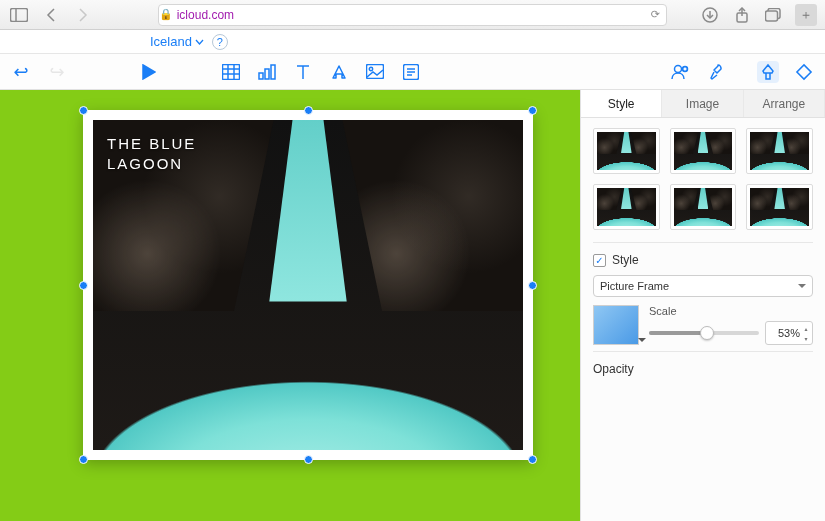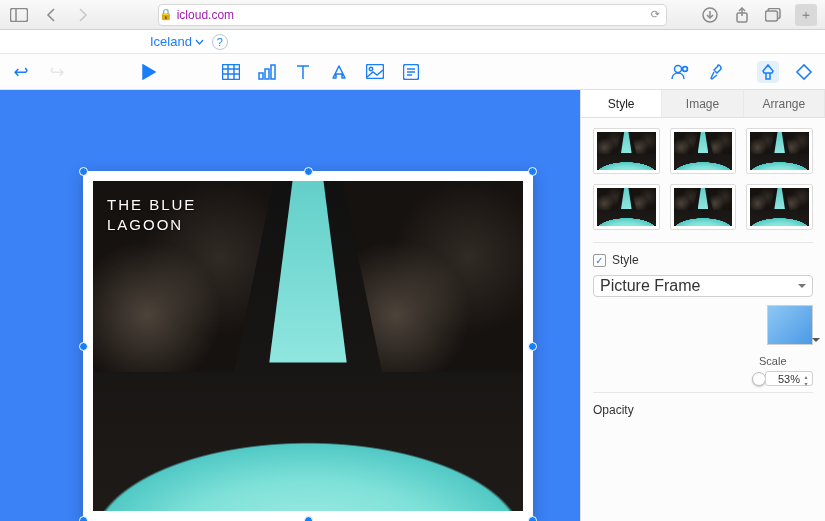--- a/index.html
+++ b/index.html
@@ -25,21 +25,21 @@
 .toolbar { height: 36px; background: #fdfdfd; border-bottom: 1px solid #e1e1e1; display:flex; align-items:center; padding: 0 10px; }
 .tool-group { display:flex; align-items:center; gap: 14px; }
 .tool-spacer { flex:1; }
 .tool-ico { width:22px; height:22px; display:flex; align-items:center; justify-content:center; color:#1a7ef6; fill:none; stroke:#1a7ef6; stroke-width:1.5; }
 .tool-ico.gray { color:#bdbdbd; stroke:#bdbdbd; }
 .tool-ico.active { background:#e5f0fd; border-radius:4px; }
 .undo-arrow { font-size:18px; }
 
 
 .main { display:flex; height: calc(521px - 30px - 24px - 36px); }
-.canvas-area { flex:1; background:#3b82f6; display:flex; align-items:flex-end; justify-content:center; padding-top:20px;padding-left:36px; }
+.canvas-area { flex:1; background:#84cc16; display:flex; align-items:flex-start; justify-content:center; padding-top:20px;padding-left:36px; }
 .slide { position:relative; width:450px; height:350px; background:#fff; box-shadow: 0 4px 14px rgba(0,0,0,.25); }
 .slide-img { position:absolute; inset:10px; overflow:hidden; }
 .slide-caption { position:absolute; top:24px; left:24px; color:#fff; font-size:15px; letter-spacing:2px; line-height:1.35; font-weight:500; text-shadow:0 1px 2px rgba(0,0,0,.5); white-space:pre-line; }
 .handle { position:absolute; width:9px; height:9px; background:#1a7ef6; border:1px solid #fff; border-radius:50%; }
 .h-tl{top:-4px;left:-4px}.h-tm{top:-4px;left:calc(50% - 4px)}.h-tr{top:-4px;right:-4px}
 .h-ml{top:calc(50% - 4px);left:-4px}.h-mr{top:calc(50% - 4px);right:-4px}
 .h-bl{bottom:-4px;left:-4px}.h-bm{bottom:-4px;left:calc(50% - 4px)}.h-br{bottom:-4px;right:-4px}
 
 
 .lagoon{position:absolute;inset:0;background:#1a1816;}
@@ -61,32 +61,32 @@
 .insp-tabs { display:flex; height:28px; border-bottom:1px solid #e1e1e1; }
 .insp-tab { flex:1; display:flex; align-items:center; justify-content:center; font-size:12px; color:#666; border-right:1px solid #e8e8e8; background:#f1f1f1; }
 .insp-tab.active { background:#fff; color:#222; font-weight:500; }
 .insp-body { padding:10px 12px; overflow:auto; }
 .style-grid { display:grid; grid-template-columns:repeat(3,1fr); gap:10px; margin-bottom:12px; }
 .style-thumb { height:46px; border:1px solid #dcdcdc; border-radius:2px; position:relative; overflow:hidden; background:#fff; }
 .style-thumb .mini { position:absolute; inset:3px; }
 .section { border-top:1px solid #e7e7e7; padding:10px 0 6px; }
 .row { display:flex; align-items:center; gap:6px; font-size:12px; color:#333; margin-bottom:8px; }
 .chk { width:13px;height:13px;border:1px solid #9a9a9a;border-radius:2px;display:inline-flex;align-items:center;justify-content:center;font-size:10px;color:#1a7ef6;background:#fff; }
-.select { width:100%; height:22px; border:1px solid #cfcfcf; border-radius:4px; background:#fff; font-size:16px; padding:0 4px 0 6px; display:flex; align-items:center; position:relative; color:#333; }
+.select { width:100%; height:22px; border:1px solid #cfcfcf; border-radius:4px; background:#fff; font-size:11px; padding:0 4px 0 6px; display:flex; align-items:center; position:relative; color:#333; }
 .select::after{content:"";position:absolute;right:6px;top:8px;border:4px solid transparent;border-top-color:#777;}
-.frame-row{display:flex;gap:10px;align-items:flex-end;margin-top:8px;flex-direction:column;}
+.frame-row{display:flex;gap:10px;align-items:flex-end;margin-top:8px;}
 .frame-preview{width:46px;height:40px;background:linear-gradient(135deg,#8fc7f3,#4a9ae6);border:1px solid #cfcfcf;position:relative;}
 .frame-preview::after{content:"";position:absolute;right:-8px;bottom:-2px;border:4px solid transparent;border-top-color:#555;}
 .scale-block{flex:1;}
 .scale-label{font-size:11px;color:#555;margin-bottom:4px;display:block;}
 .sliderrow{display:flex;align-items:center;gap:6px;}
 .slider{flex:1;height:4px;background:#d7d7d7;border-radius:2px;position:relative;}
 .slider .fill{position:absolute;left:0;top:0;bottom:0;background:#9a9a9a;border-radius:2px;}
 .slider .knob{position:absolute;top:-5px;width:14px;height:14px;border-radius:50%;background:#fff;border:1px solid #bcbcbc;box-shadow:0 1px 2px rgba(0,0,0,.2);}
-.pct{width:48px;height:15px;border:1px solid #cfcfcf;border-radius:3px;font-size:11px;display:flex;align-items:center;justify-content:center;background:#fff;position:relative;}
+.pct{width:48px;height:24px;border:1px solid #cfcfcf;border-radius:3px;font-size:11px;display:flex;align-items:center;justify-content:center;background:#fff;position:relative;}
 .stepper{position:absolute;right:1px;top:1px;bottom:1px;width:10px;display:flex;flex-direction:column;}
 .stepper div{flex:1;font-size:6px;color:#777;display:flex;align-items:center;justify-content:center;}
 svg{display:block;}
 </style>
 </head>
 <body>
 
 <div class="browser-bar">
   <div class="browser-left">
     <span class="tool-ico gray">

